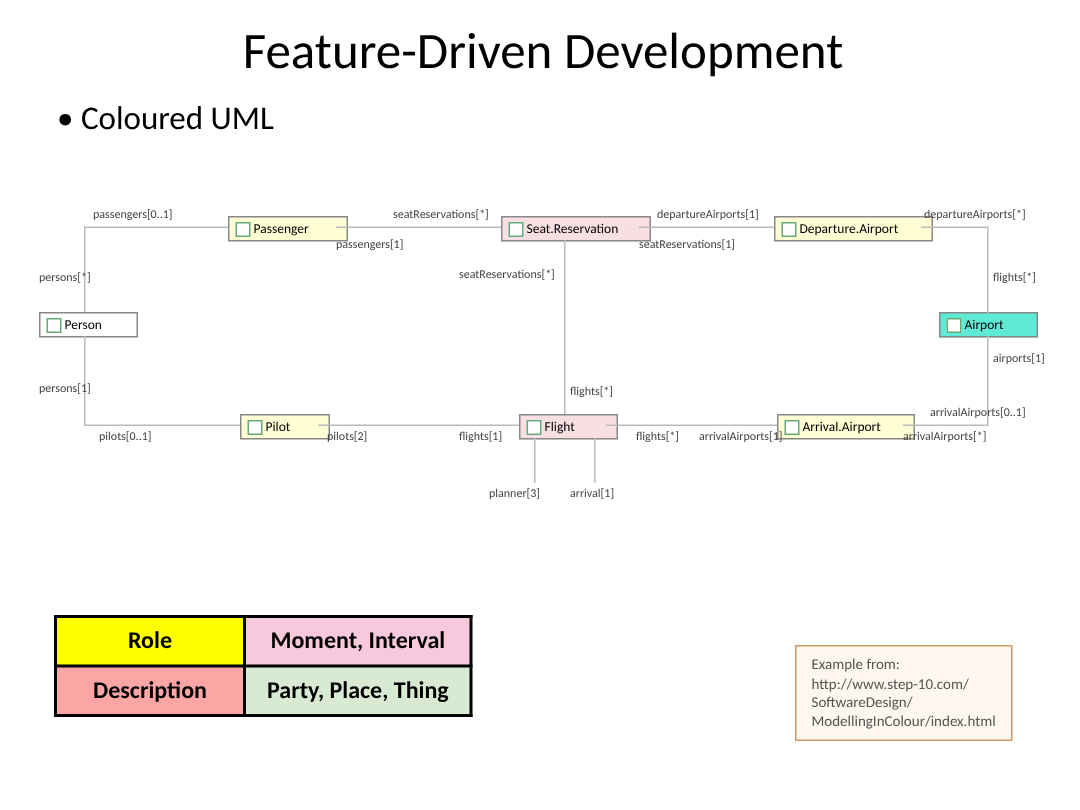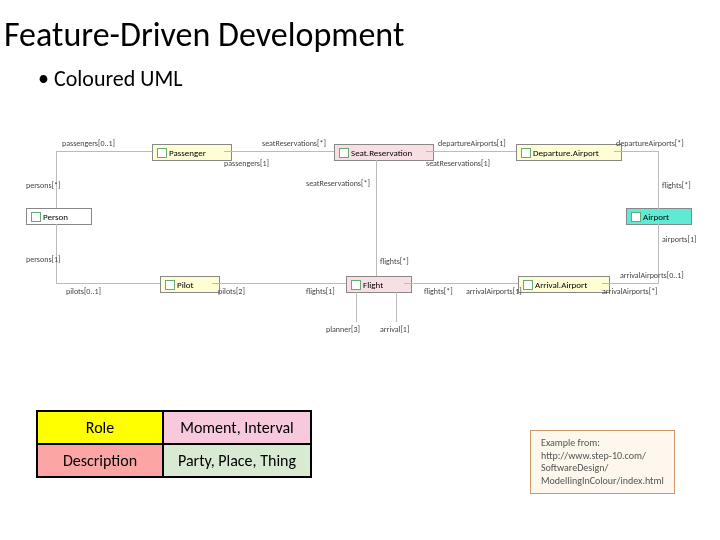--- a/index.html
+++ b/index.html
@@ -1,31 +1,31 @@
 <!DOCTYPE html>
 <html><head>
 <meta charset="utf-8">
 <style>
 html,body{margin:0;padding:0;width:720px;height:540px;font-family:Calibri,Arial,sans-serif;background:#fff;color:#000}
 .slide{width:720px;height:540px;position:relative}
-.title{font-size:34px;text-align:left;padding:14px 0 6px 4px}
+.title{font-size:34px;text-align:center;padding:14px 0 6px 4px}
 .bullet{font-size:22px;padding:4px 0 0 38px}
 .bullet::before{content:"• ";}
 .diagram{position:absolute;left:26px;top:126px;width:668px;height:220px}
 .cls{position:absolute;border:1px solid #888;font-size:9px;font-weight:normal;padding:2px 4px;display:flex;align-items:center;gap:2px}
 .cls .ic{width:8px;height:8px;border:1px solid #6a7;display:inline-block;background:#fff}
 .yellow{background:#fefdd4}
 .pink{background:#f8dfe4}
 .green{background:#5eead4}
 .blue{background:#ffffff}
 .assoc{position:absolute;background:#bbb}
 .lbl{position:absolute;font-size:8px;color:#444}
 .legend{position:absolute;left:36px;top:410px}
 .legend table{border-collapse:collapse}
-.legend td{border:2px solid #000;font-size:16px;font-weight:normal;text-align:center;padding:6px 14px;min-width:96px}
+.legend td{border:2px solid #000;font-size:16px;font-weight:bold;text-align:center;padding:6px 14px;min-width:96px}
 .lg-yellow{background:#ffff00}
 .lg-pink{background:#f8c8dc}
 .lg-blue{background:#fca5a5}
 .lg-green{background:#d9ead3}
 .src{position:absolute;left:530px;top:430px;border:1px solid #c96;background:#fdf7ed;font-size:10px;color:#555;padding:6px 10px;line-height:1.25}
 </style>
 </head>
 <body>
 
 <div class="slide">

